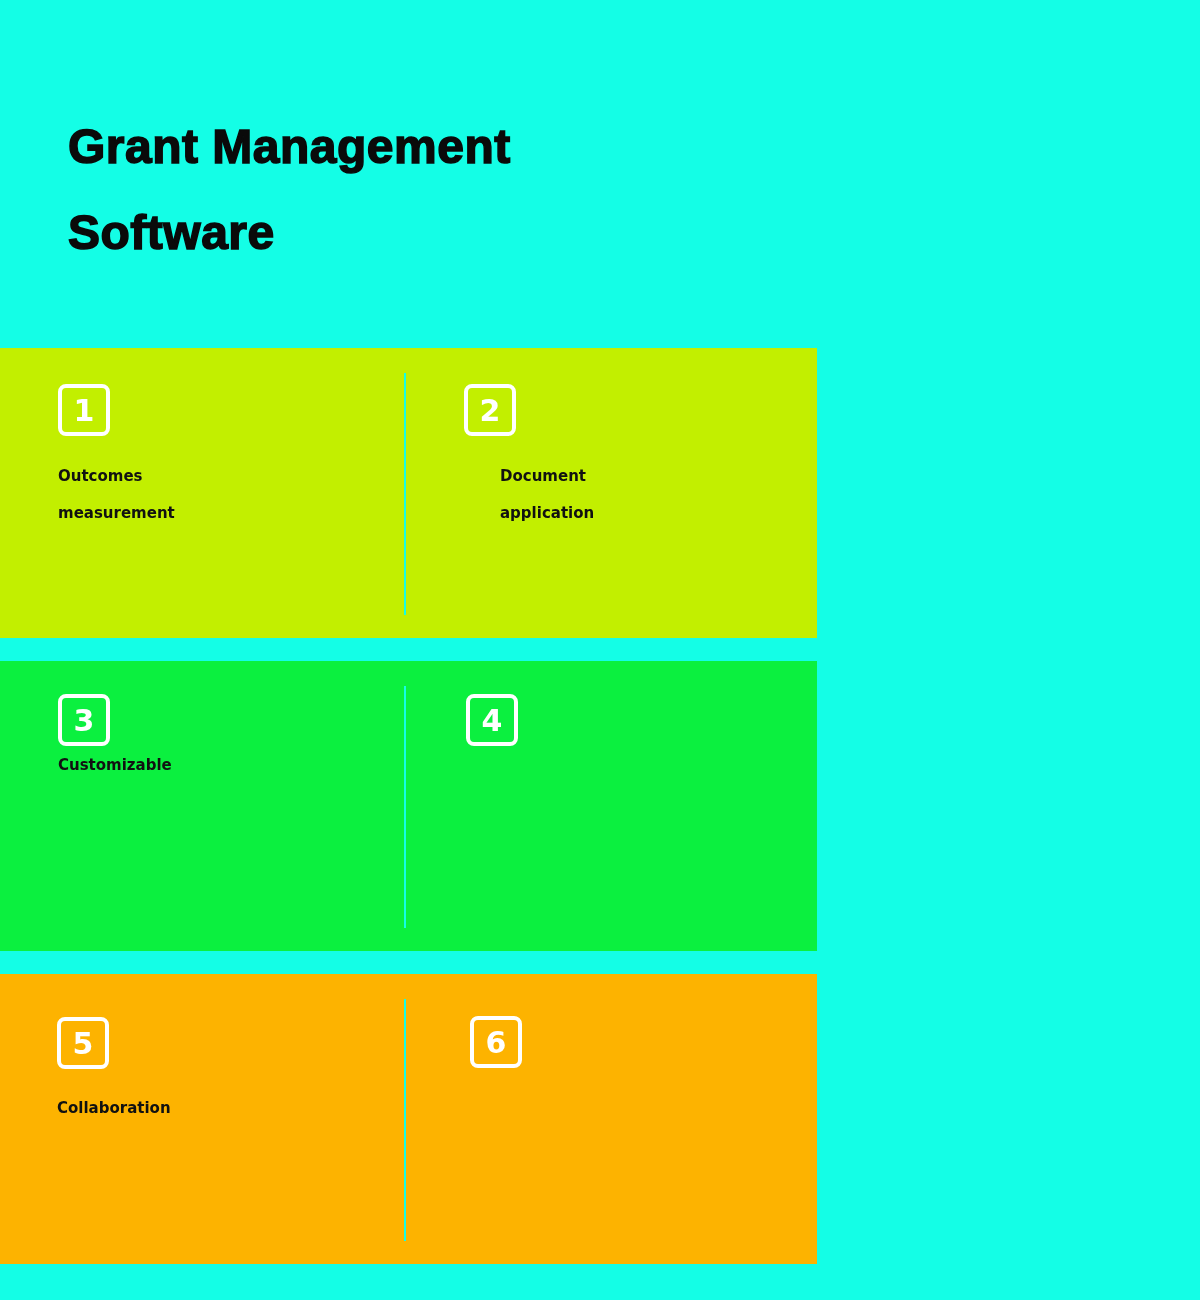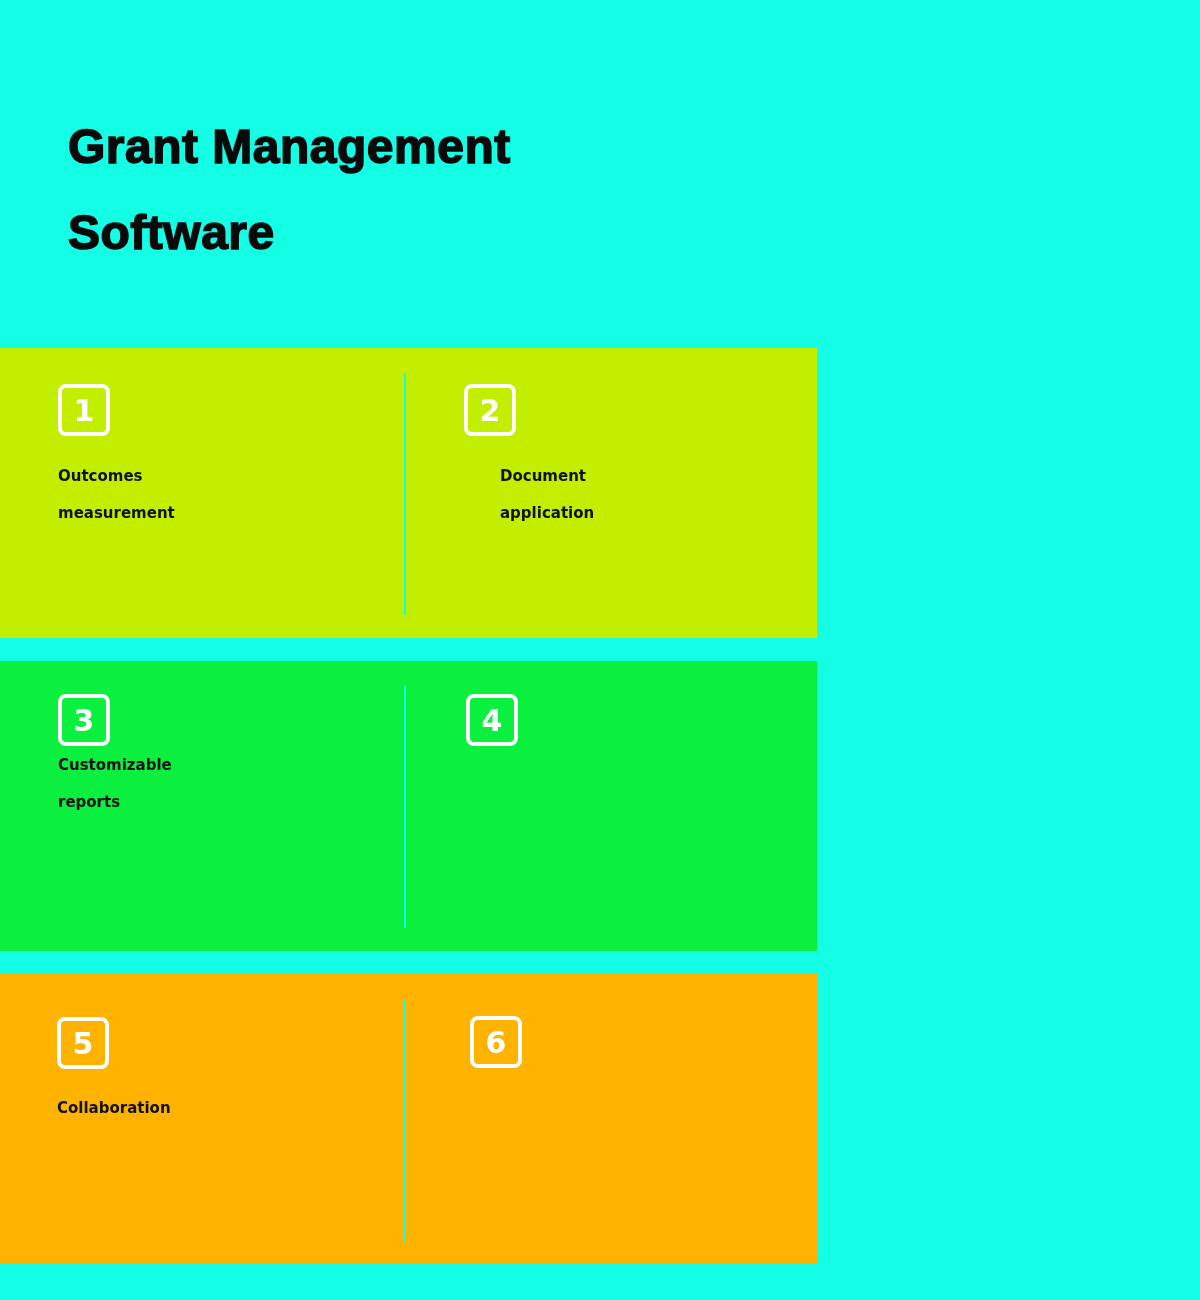--- a/index.html
+++ b/index.html
@@ -30,21 +30,20 @@
       <div>Document</div>
       <div>application</div>
     </div>
 </div>
 
 <div class="panel" style="top:661px;background:#0bf03f;">
   <div class="divider"></div>
   <div class="badge" style="left:58px;top:33px;">3</div>
   <div class="label" style="left:58px;top:86px;">
       <div>Customizable</div>
-      <div>reports</div>
     </div>
   <div class="badge" style="left:466px;top:33px;">4</div>
 </div>
 
 <div class="panel" style="top:974px;background:#fdb300;">
   <div class="divider"></div>
   <div class="badge" style="left:57px;top:43px;">5</div>
   <div class="label" style="left:57px;top:116px;">
       <div>Collaboration</div>
     </div>

